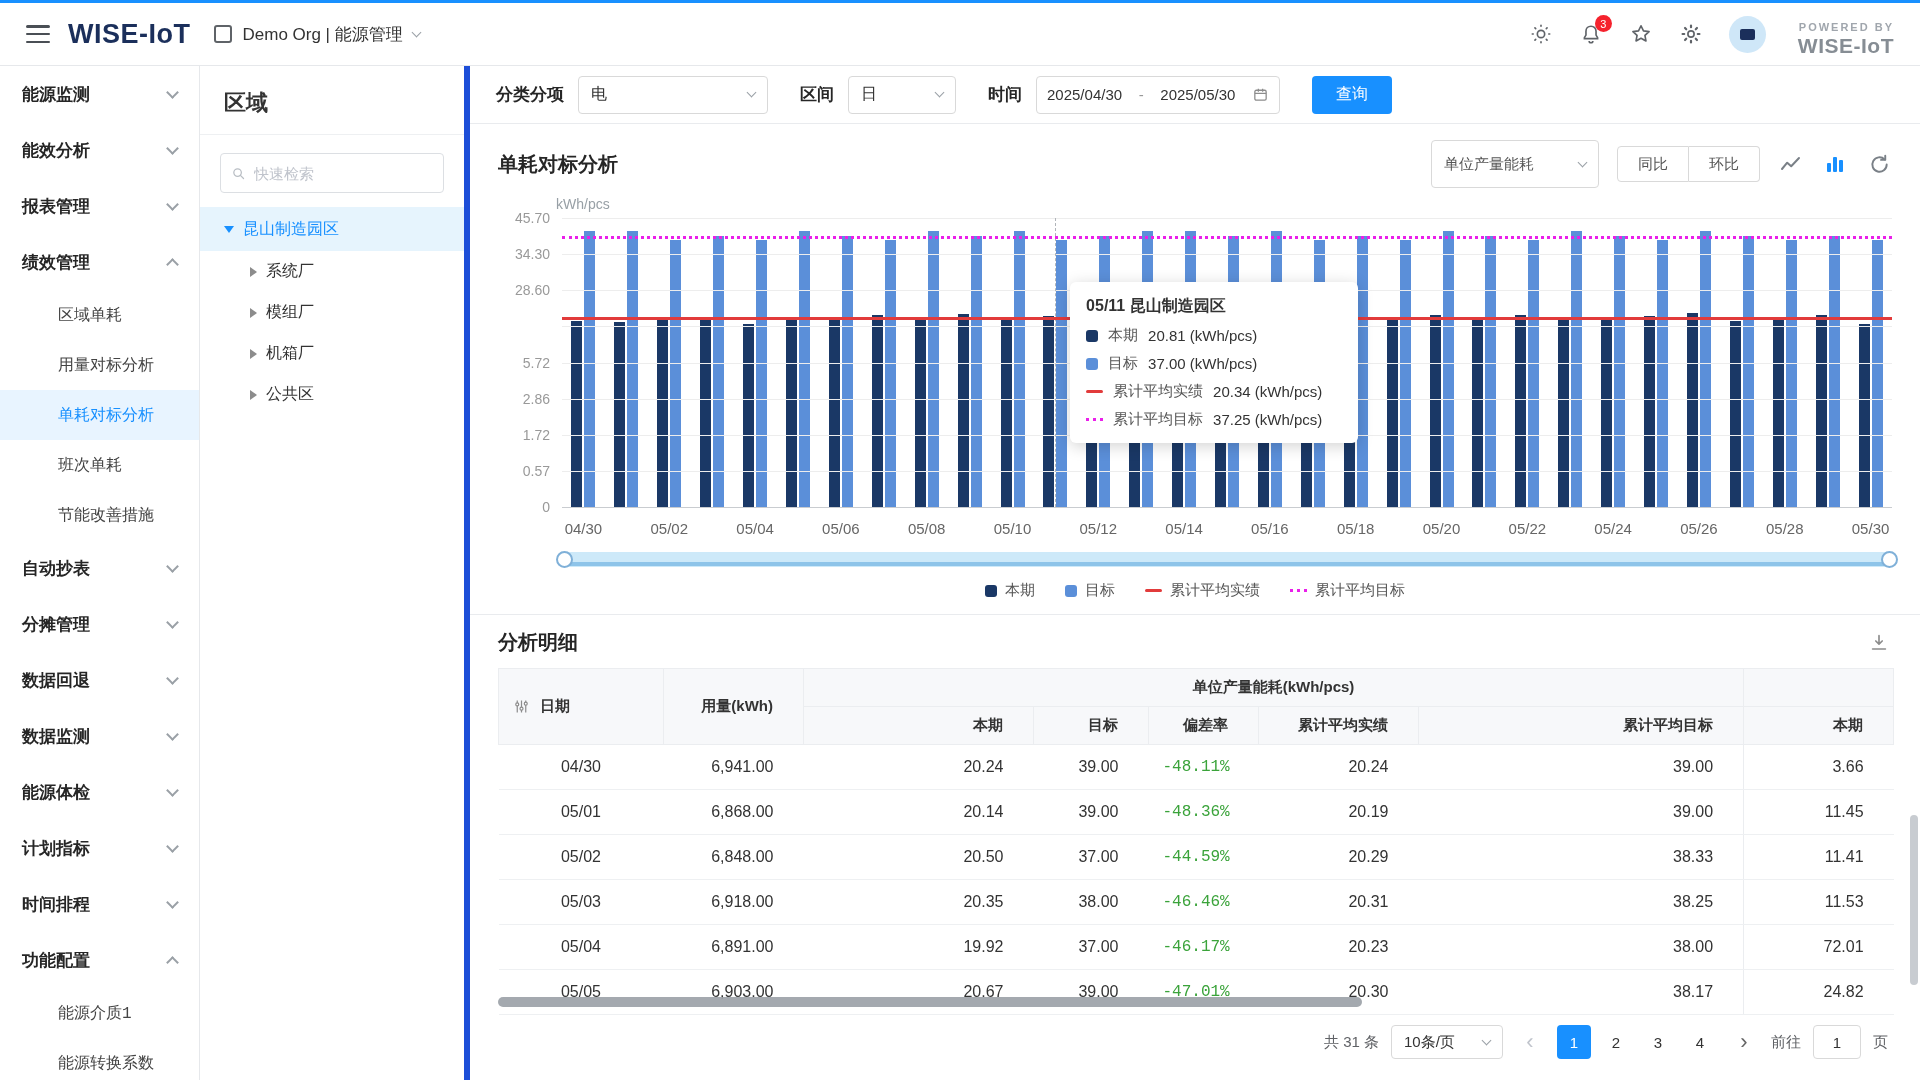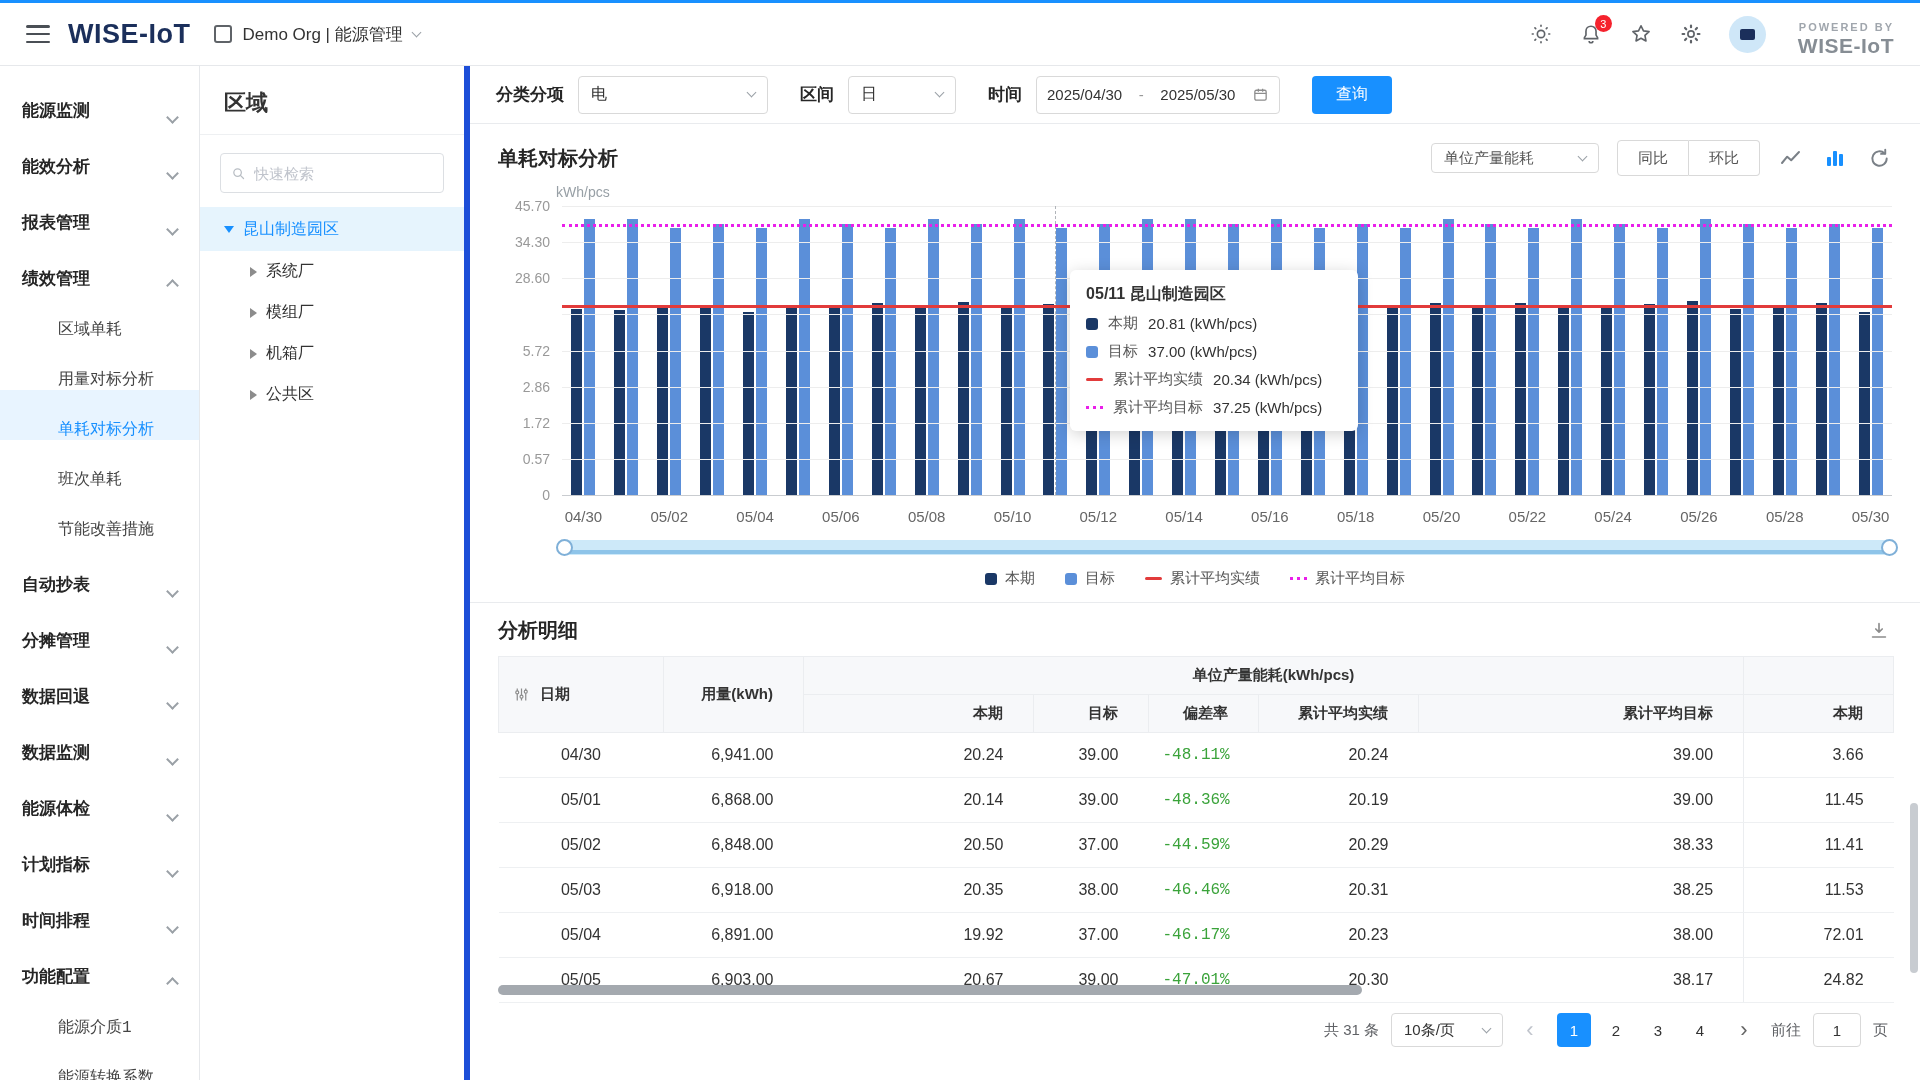--- a/index.html
+++ b/index.html
@@ -21,21 +21,21 @@
     background:#f5222d; color:#fff; font-size:11px; display:flex; align-items:center; justify-content:center; padding:0 4px; }
   .avatar { width:37px; height:37px; border-radius:50%; background:#cfe7f8; display:flex; align-items:center; justify-content:center; cursor:pointer; }
   .avatar i { display:block; width:15px; height:11px; background:#1b2f5b; border-radius:2px; }
   .powered { text-align:right; line-height:1.15; margin-left:6px; }
   .powered .p1 { font-size:11px; letter-spacing:2px; color:#a0a6ad; font-weight:600;margin-top:11px; }
   .powered .p2 { font-size:21px; font-weight:800; color:#868d94; letter-spacing:.5px; }
 
   
   .frame { display:flex; height:1014px; }
   .sidebar { width:200px; border-right:1px solid #e6e8eb; overflow:hidden; flex:none; }
-  .sb-item { height:56px; display:flex; align-items:flex-end; justify-content:space-between;
+  .sb-item { height:56px; display:flex; align-items:center; justify-content:space-between;
     padding:0 22px; font-size:17px; font-weight:700; color:#262626; cursor:pointer;font-family:Liberation Mono, monospace; }
   .sb-item.sub { height:50px; padding-left:58px; font-size:16px; font-weight:400; color:#444; justify-content:flex-start; }
   .sb-item.sub.active { background:#e8f4ff; color:#1890ff; }
   .chev { display:inline-block; width:9px; height:9px; border-right:2px solid #9aa0a6; border-bottom:2px solid #9aa0a6;
     transform:rotate(45deg); margin-top:-4px; }
   .chev.up { transform:rotate(-135deg); margin-top:4px; }
 
   .region { width:270px; border-right:6px solid #1d4ed8; flex:none; overflow:hidden; }
   .region-title { font-size:22px; font-weight:700; padding:22px 24px 16px; border-bottom:1px solid #eef0f2; }
   .search-box { margin:18px 20px 6px; height:40px; border:1px solid #dcdfe3; border-radius:4px;
@@ -62,21 +62,21 @@
   .daterange { height:38px; width:244px; border:1px solid #d9d9d9; border-radius:4px; display:flex;
     align-items:center; justify-content:space-between; padding:0 10px; font-size:15px; color:#333; cursor:pointer; margin-right:18px; }
   .btn-primary { height:38px; width:80px; background:#1890ff; color:#fff; border:none; border-radius:4px;
     font-size:16px; cursor:pointer; font-family:inherit; }
 
   
   .chart-sec { padding:16px 28px 8px; border-bottom:1px solid #e9ebee; flex:none; }
   .chart-head { display:flex; align-items:center; }
   .sec-title { font-size:20px; font-weight:700; color:#262626; }
   .chart-tools { margin-left:auto; display:flex; align-items:center; gap:18px; }
-  .sel-metric { width:168px; height:30px; font-size:15px; color:#555; }
+  .sel-metric { width:168px; height:48px; font-size:15px; color:#555; }
   .btn-group { display:flex; }
   .btn-group .tg { height:36px; padding:0 20px; border:1px solid #d9d9d9; background:#fff; font-size:15px;
     color:#555; cursor:pointer; display:flex; align-items:center; font-family:inherit; }
   .btn-group .tg:first-child { border-radius:4px 0 0 4px; }
   .btn-group .tg:last-child { border-radius:0 4px 4px 0; border-left:none; }
   .ic-btn { width:26px; height:26px; display:flex; align-items:center; justify-content:center; cursor:pointer; }
 
   .chart-body { position:relative; margin-left:64px; margin-top:30px; }
   .unit-label { position:absolute; top:-22px; left:-6px; font-size:14px; color:#98a0a6; }
   .plot { position:relative; height:290px; border-bottom:1px solid #c9ccd0; }

